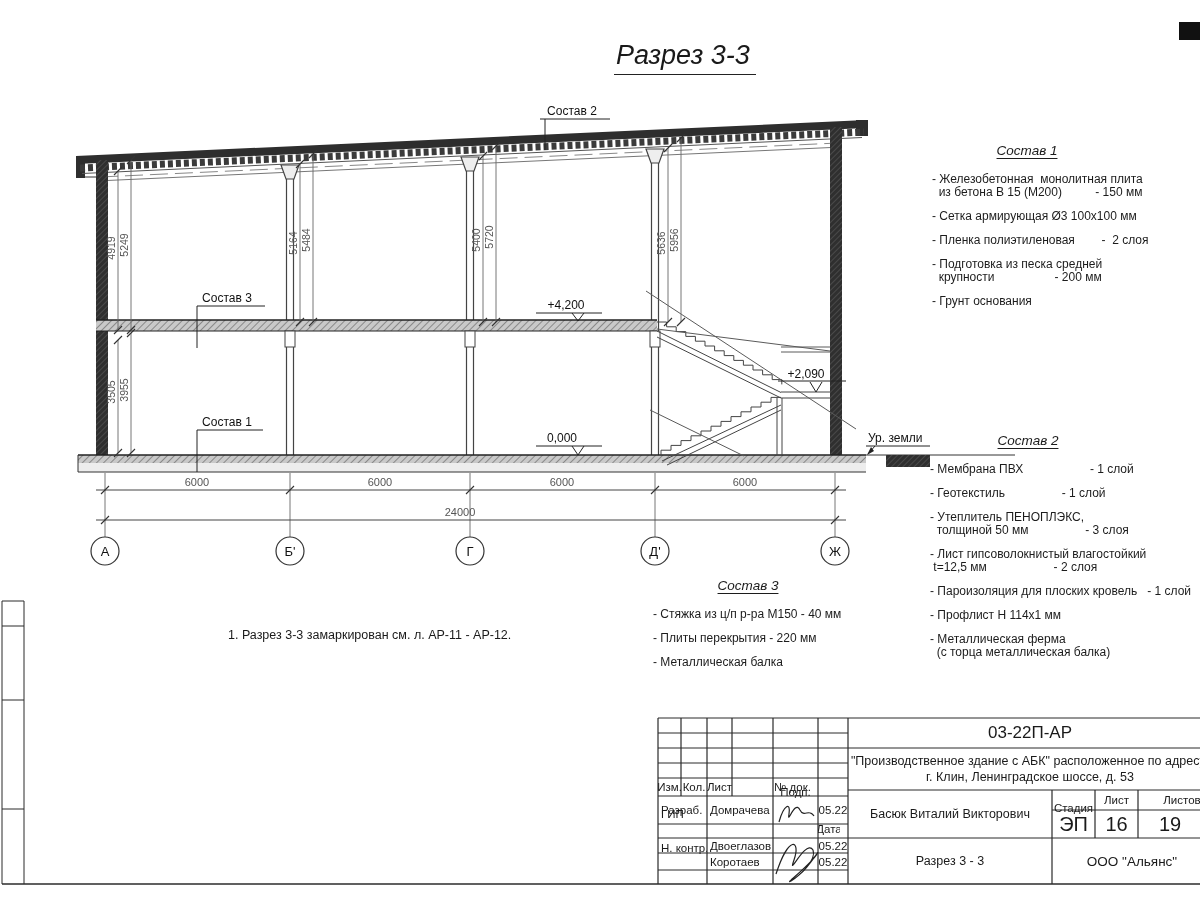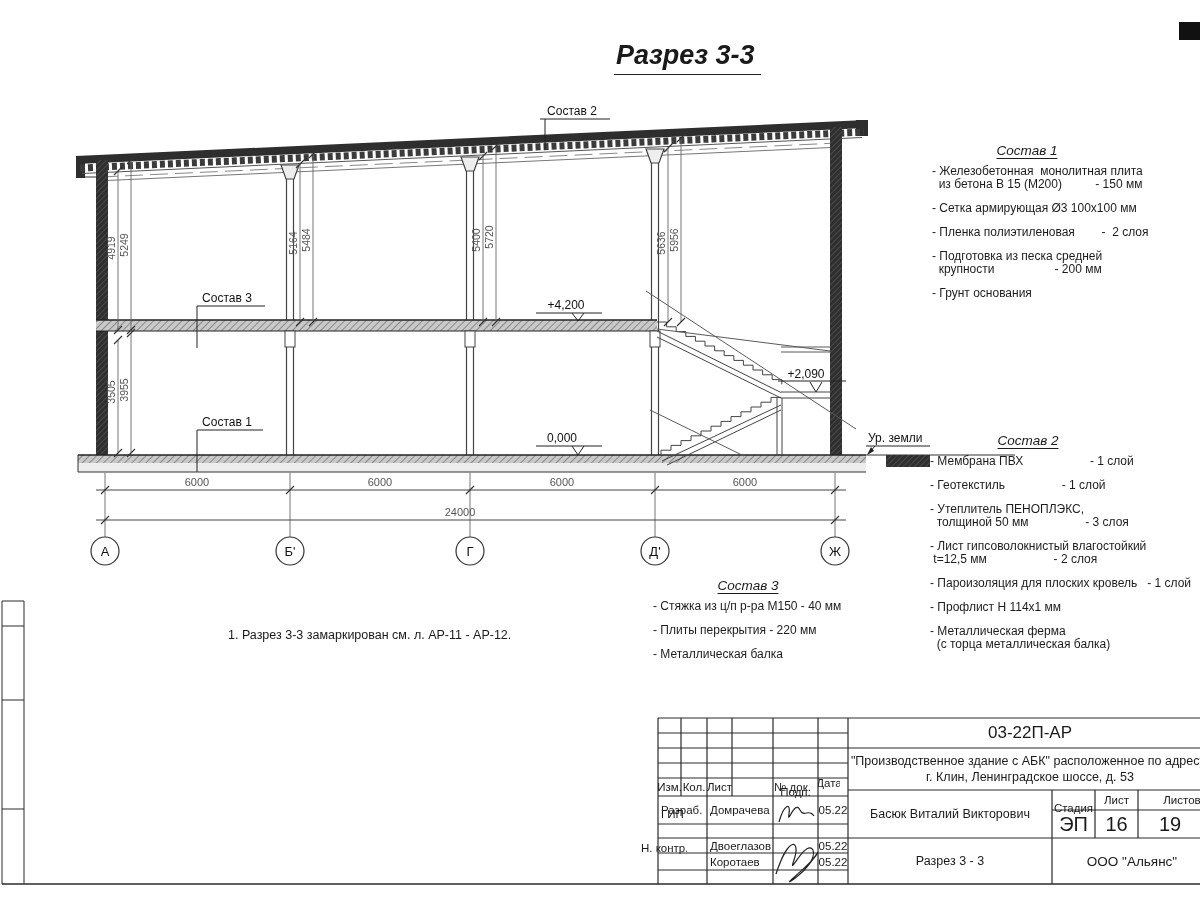--- a/index.html
+++ b/index.html
@@ -1,23 +1,23 @@
 <!DOCTYPE html>
 <html><head>
 <meta charset="utf-8">
 <style>
   *{margin:0;padding:0;box-sizing:border-box}
   html,body{width:1200px;height:900px}
   body{position:relative;background:#fff;overflow:hidden;font-family:"Liberation Sans",sans-serif;color:#1a1a1a}
   svg.dwg{position:absolute;left:0;top:0}
-  .sheet-title{position:absolute;left:614px;top:40px;font-size:27px;font-style:italic;font-weight:700}
+  .sheet-title{position:absolute;left:614px;top:40px;font-size:27px;font-style:italic;font-weight:400}
   .sheet-title span{display:inline-block;border-bottom:1.6px solid #222;padding:0 6px 3px 2px}
   .sostav{position:absolute;font-size:12px;line-height:13px;color:#1c1c1c}
   .sostav .hd{font-size:13.5px;font-style:italic;text-decoration:underline;text-align:center;text-underline-offset:3px}
-  .sostav .body{margin-top:8px}
+  .sostav .body{margin-top:16px}
   .ln{white-space:pre}
   .ln.nb{margin-top:11px}
   .note{position:absolute;left:228px;top:628px;font-size:12.5px}
   .tbc{position:absolute;display:flex;align-items:center;justify-content:center;font-size:11.5px;white-space:nowrap;overflow:hidden}
   .tbc.left{justify-content:flex-start;padding-left:3px}
   .tbc.big{font-size:17px}
   .tbc.md{font-size:12.5px}
   .tbc.val{font-size:20px}
   .tbc.co{font-size:13.5px}
   .proj{position:absolute;display:flex;flex-direction:column;align-items:center;justify-content:center;font-size:12.5px;line-height:16px;text-align:center}
@@ -205,27 +205,27 @@
   </div>
 </div>
 
 <div class="note">1. Разрез 3-3 замаркирован см. л. АР-11 - АР-12.</div>
 
 <div class="tbc" style="left:658px;top:778px;width:23px;height:18px">Изм.</div>
 <div class="tbc" style="left:681px;top:778px;width:26px;height:18px">Кол.</div>
 <div class="tbc" style="left:707px;top:778px;width:25px;height:18px">Лист</div>
 <div class="tbc" style="left:772px;top:778px;width:41px;height:18px">№ док.</div>
 <div class="tbc" style="left:773px;top:778px;width:45px;height:28px">Подп.</div>
-<div class="tbc" style="left:818px;top:774px;width:22px;height:18px">Дата</div>
+<div class="tbc" style="left:818px;top:820px;width:22px;height:18px">Дата</div>
 
 <div class="tbc left" style="left:658px;top:796px;width:49px;height:28px">Разраб.</div>
 <div class="tbc left" style="left:707px;top:796px;width:66px;height:28px">Домрачева</div>
 <div class="tbc" style="left:818px;top:796px;width:30px;height:28px">05.22</div>
 
-<div class="tbc left" style="left:638px;top:838px;width:49px;height:20px">Н. контр.</div>
+<div class="tbc left" style="left:658px;top:838px;width:49px;height:20px">Н. контр.</div>
 <div class="tbc left" style="left:707px;top:838px;width:64px;height:15px">Двоеглазов</div>
 <div class="tbc" style="left:818px;top:838px;width:30px;height:15px">05.22</div>
 
 <div class="tbc left" style="left:658px;top:805px;width:49px;height:17px">ГИП</div>
 <div class="tbc left" style="left:707px;top:853px;width:66px;height:17px">Коротаев</div>
 <div class="tbc" style="left:818px;top:853px;width:30px;height:17px">05.22</div>
 
 <div class="tbc big" style="left:848px;top:718px;width:364px;height:30px">03-22П-АР</div>
 <div class="proj" style="left:848px;top:748px;width:364px;height:42px">
   <div>"Производственное здание с АБК" расположенное по адресу:</div>

